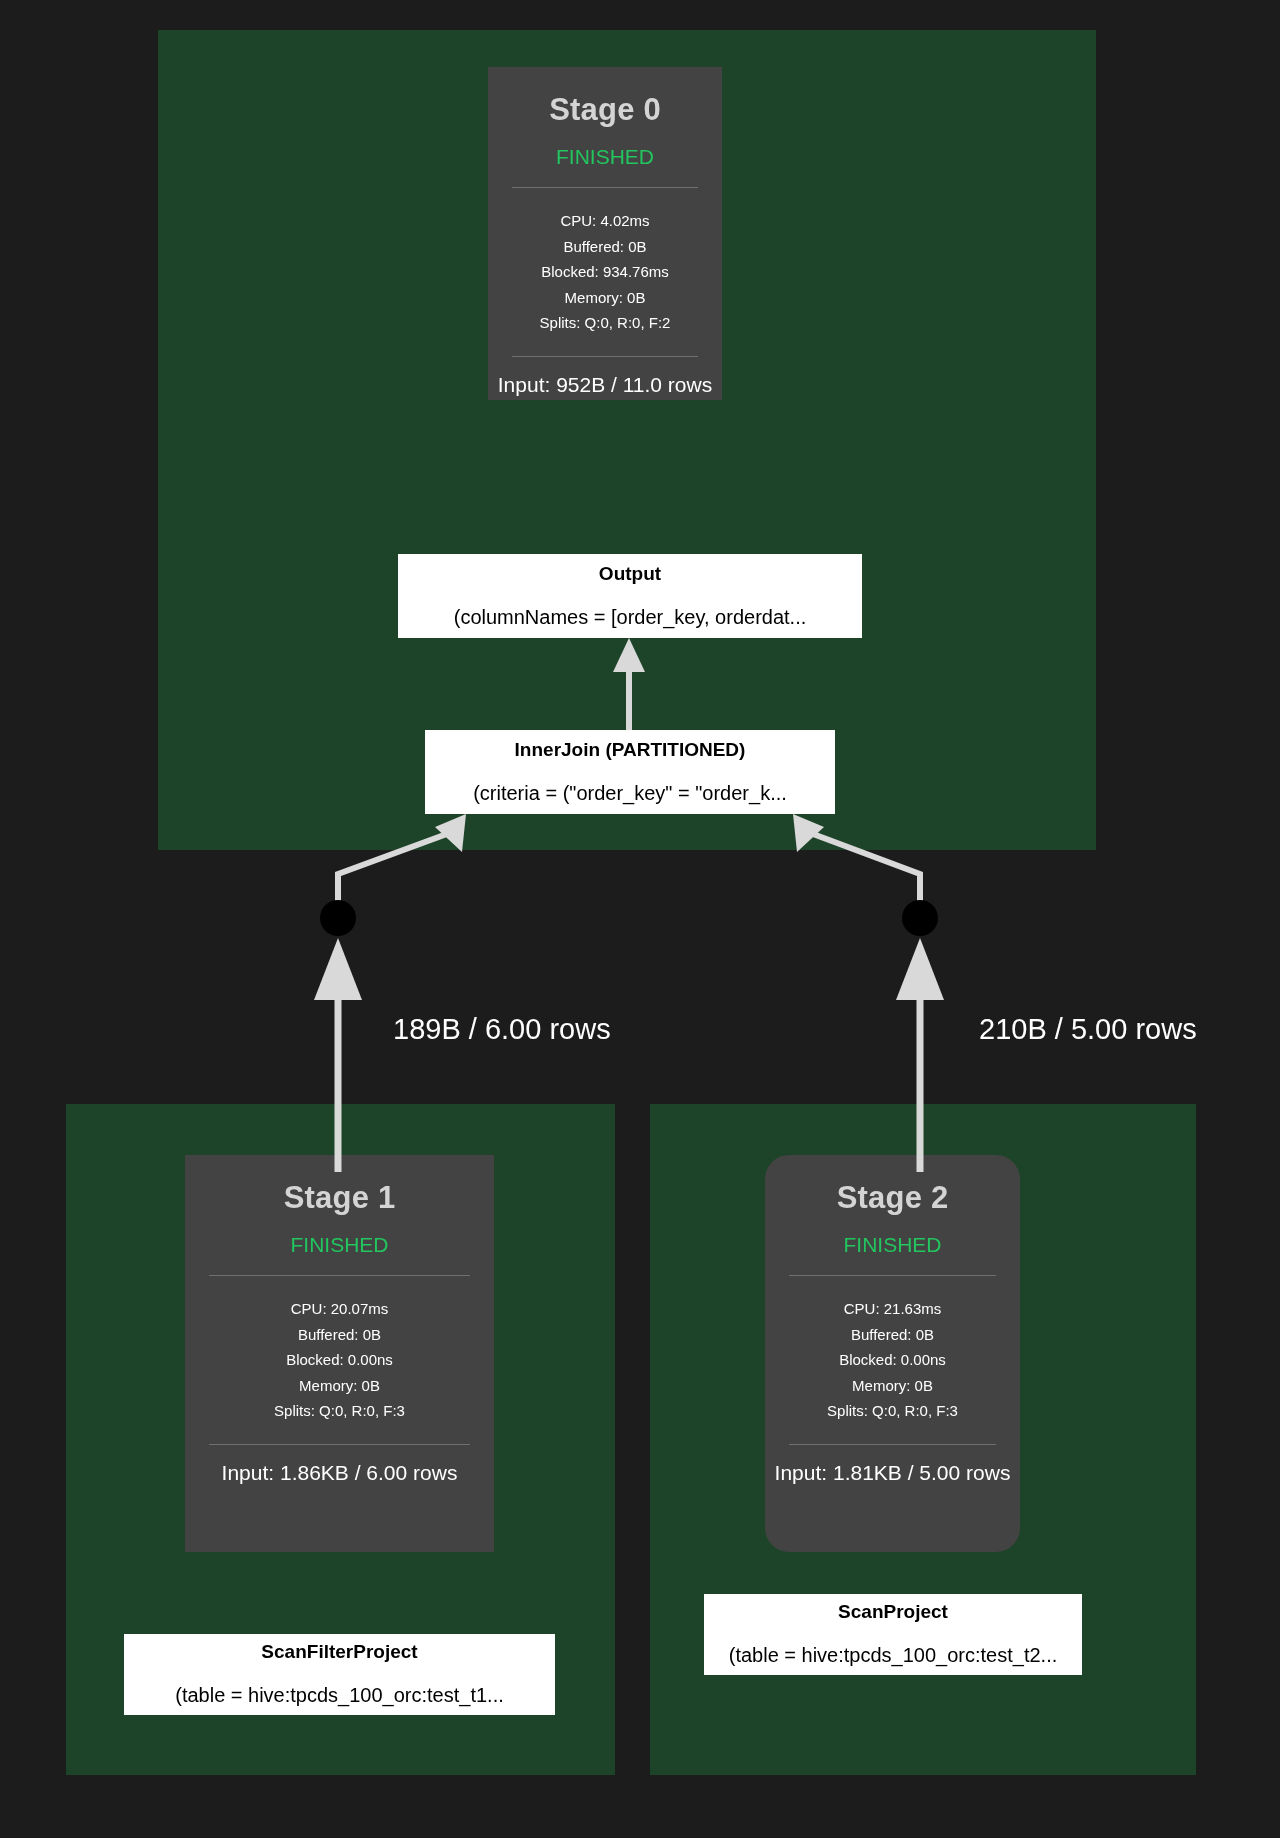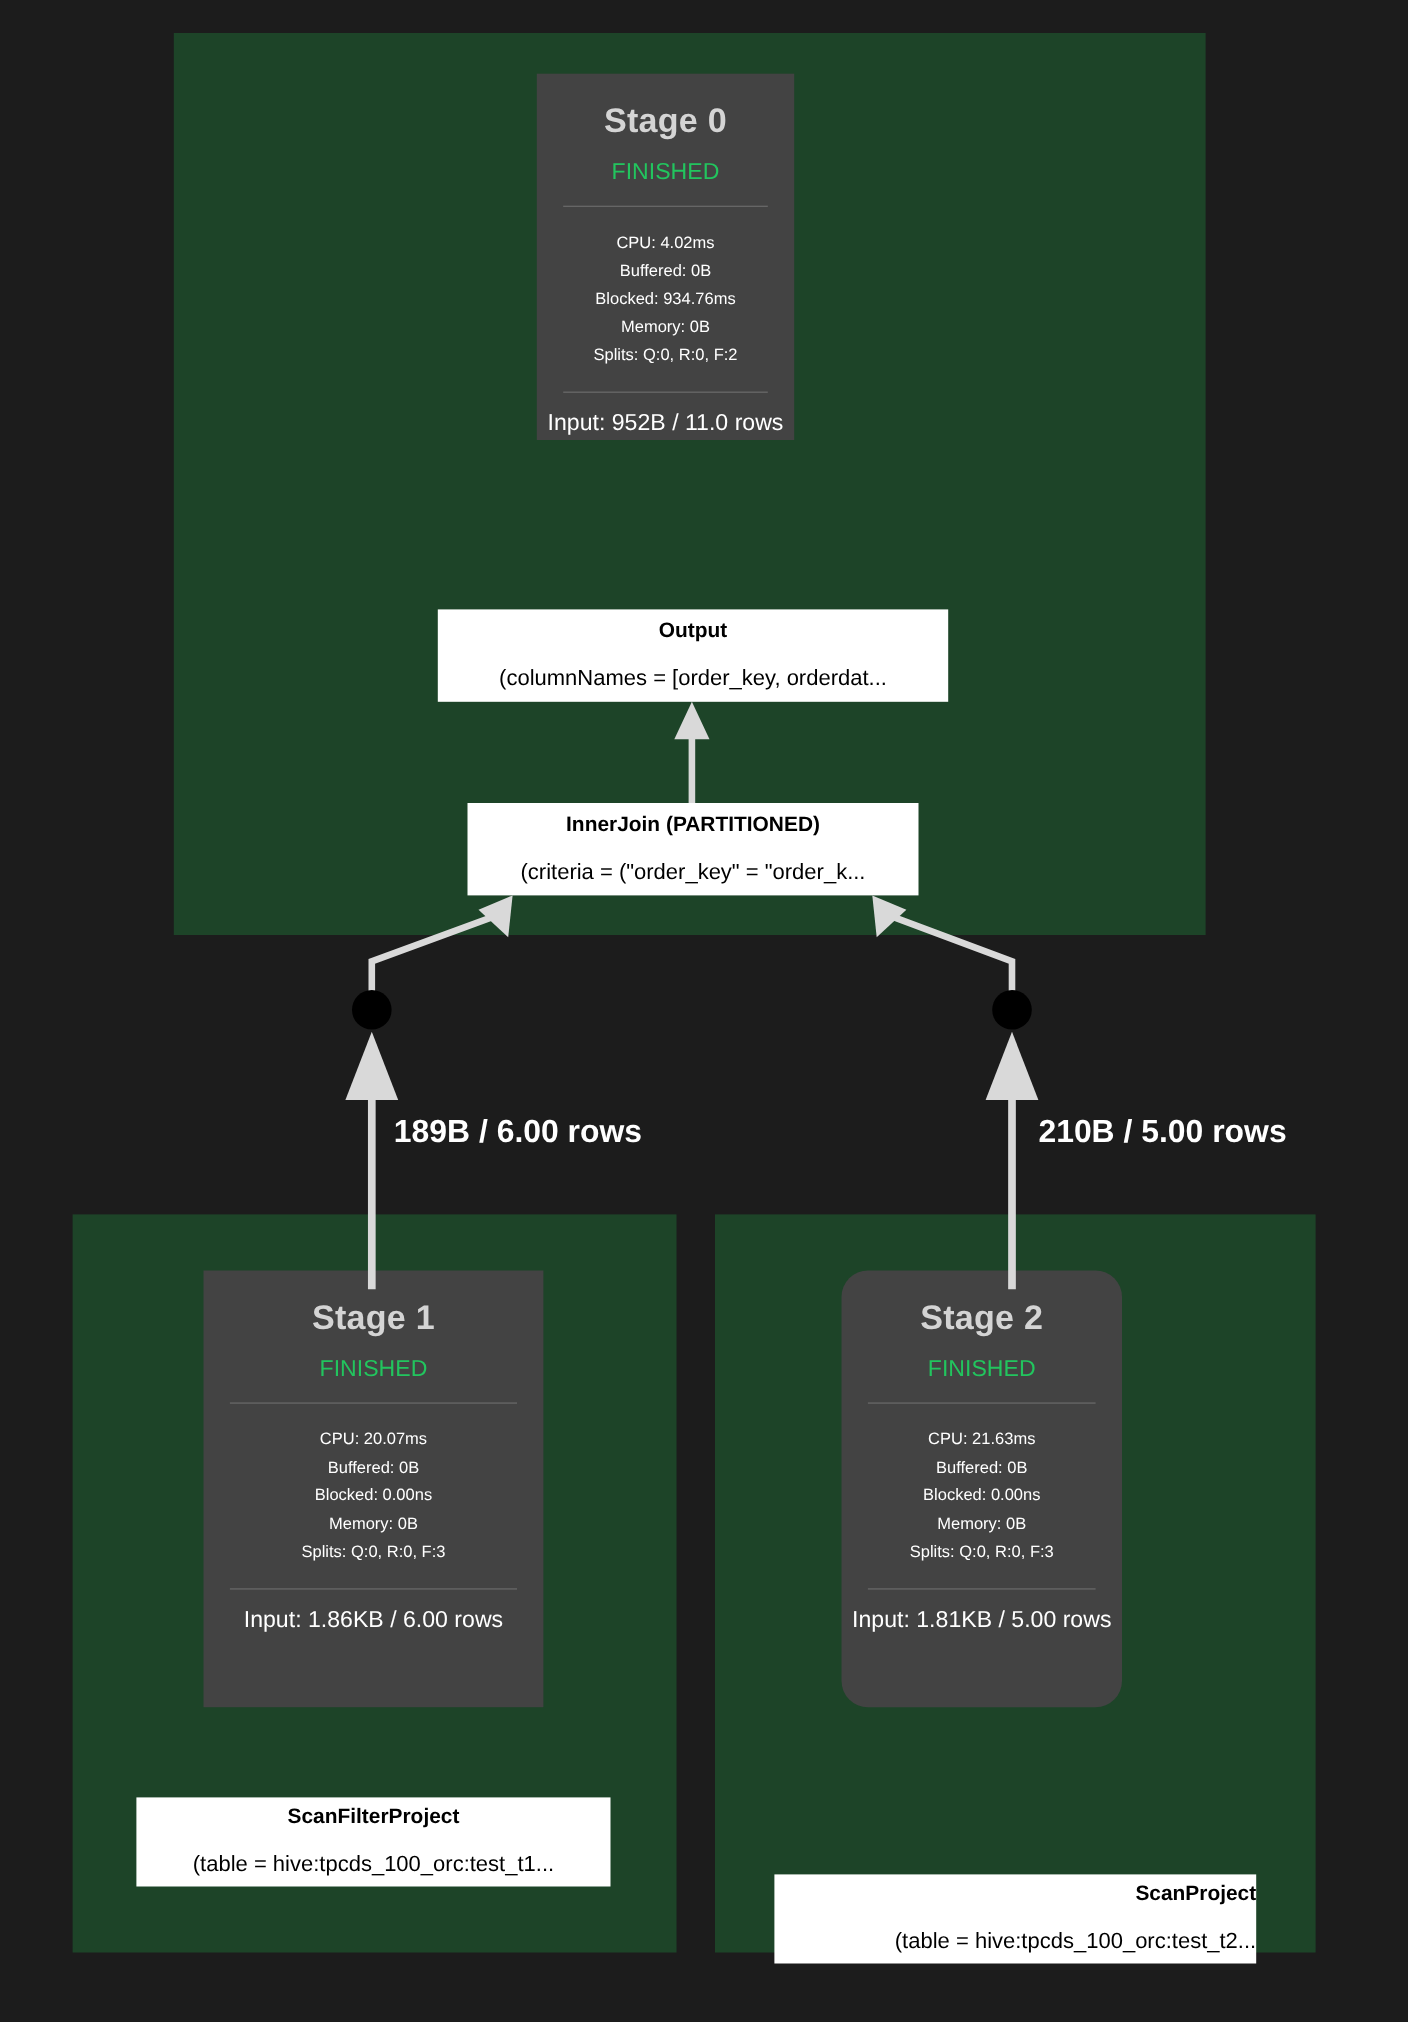--- a/index.html
+++ b/index.html
@@ -85,22 +85,23 @@
     font-weight: bold;
   }
   .op-sub {
     font-size: 20px;
     font-weight: normal;
   }
   .edge-label {
     position: absolute;
     color: #ffffff;
     font-size: 29px;
-    font-weight: bold;
+    font-weight: normal;
     white-space: nowrap;
+    margin-left: 35px;
   }
   svg.edges {
     position: absolute;
     left: 0; top: 0;
     width: 1280px;
     height: 1838px;
     pointer-events: none;
   }
 </style>
 </head>
@@ -170,21 +171,21 @@
       <div>CPU: 21.63ms</div>
       <div>Buffered: 0B</div>
       <div>Blocked: 0.00ns</div>
       <div>Memory: 0B</div>
       <div>Splits: Q:0, R:0, F:3</div>
     </div>
     <div class="rule"></div>
     <div class="stage-io">Input: 1.81KB / 5.00 rows</div>
   </div>
 
-  <div class="op-box" style="left:704px; top:1704px; width:438px; height:81px;align-items:flex-end;">
+  <div class="op-box" style="left:704px; top:1594px; width:378px; height:81px;">
     <div class="op-title">ScanProject</div>
     <div class="op-sub">(table = hive:tpcds_100_orc:test_t2...</div>
   </div>
 
   <svg class="edges" viewBox="0 0 1280 1838">
 
     <line x1="629" y1="730" x2="629" y2="660" stroke="#d9d9d9" stroke-width="6"></line>
     <polygon points="629,638 645,672 613,672" fill="#d9d9d9"></polygon>
 
     <polyline points="338,920 338,874 455,831" fill="none" stroke="#d9d9d9" stroke-width="6" stroke-linejoin="miter"></polyline>

